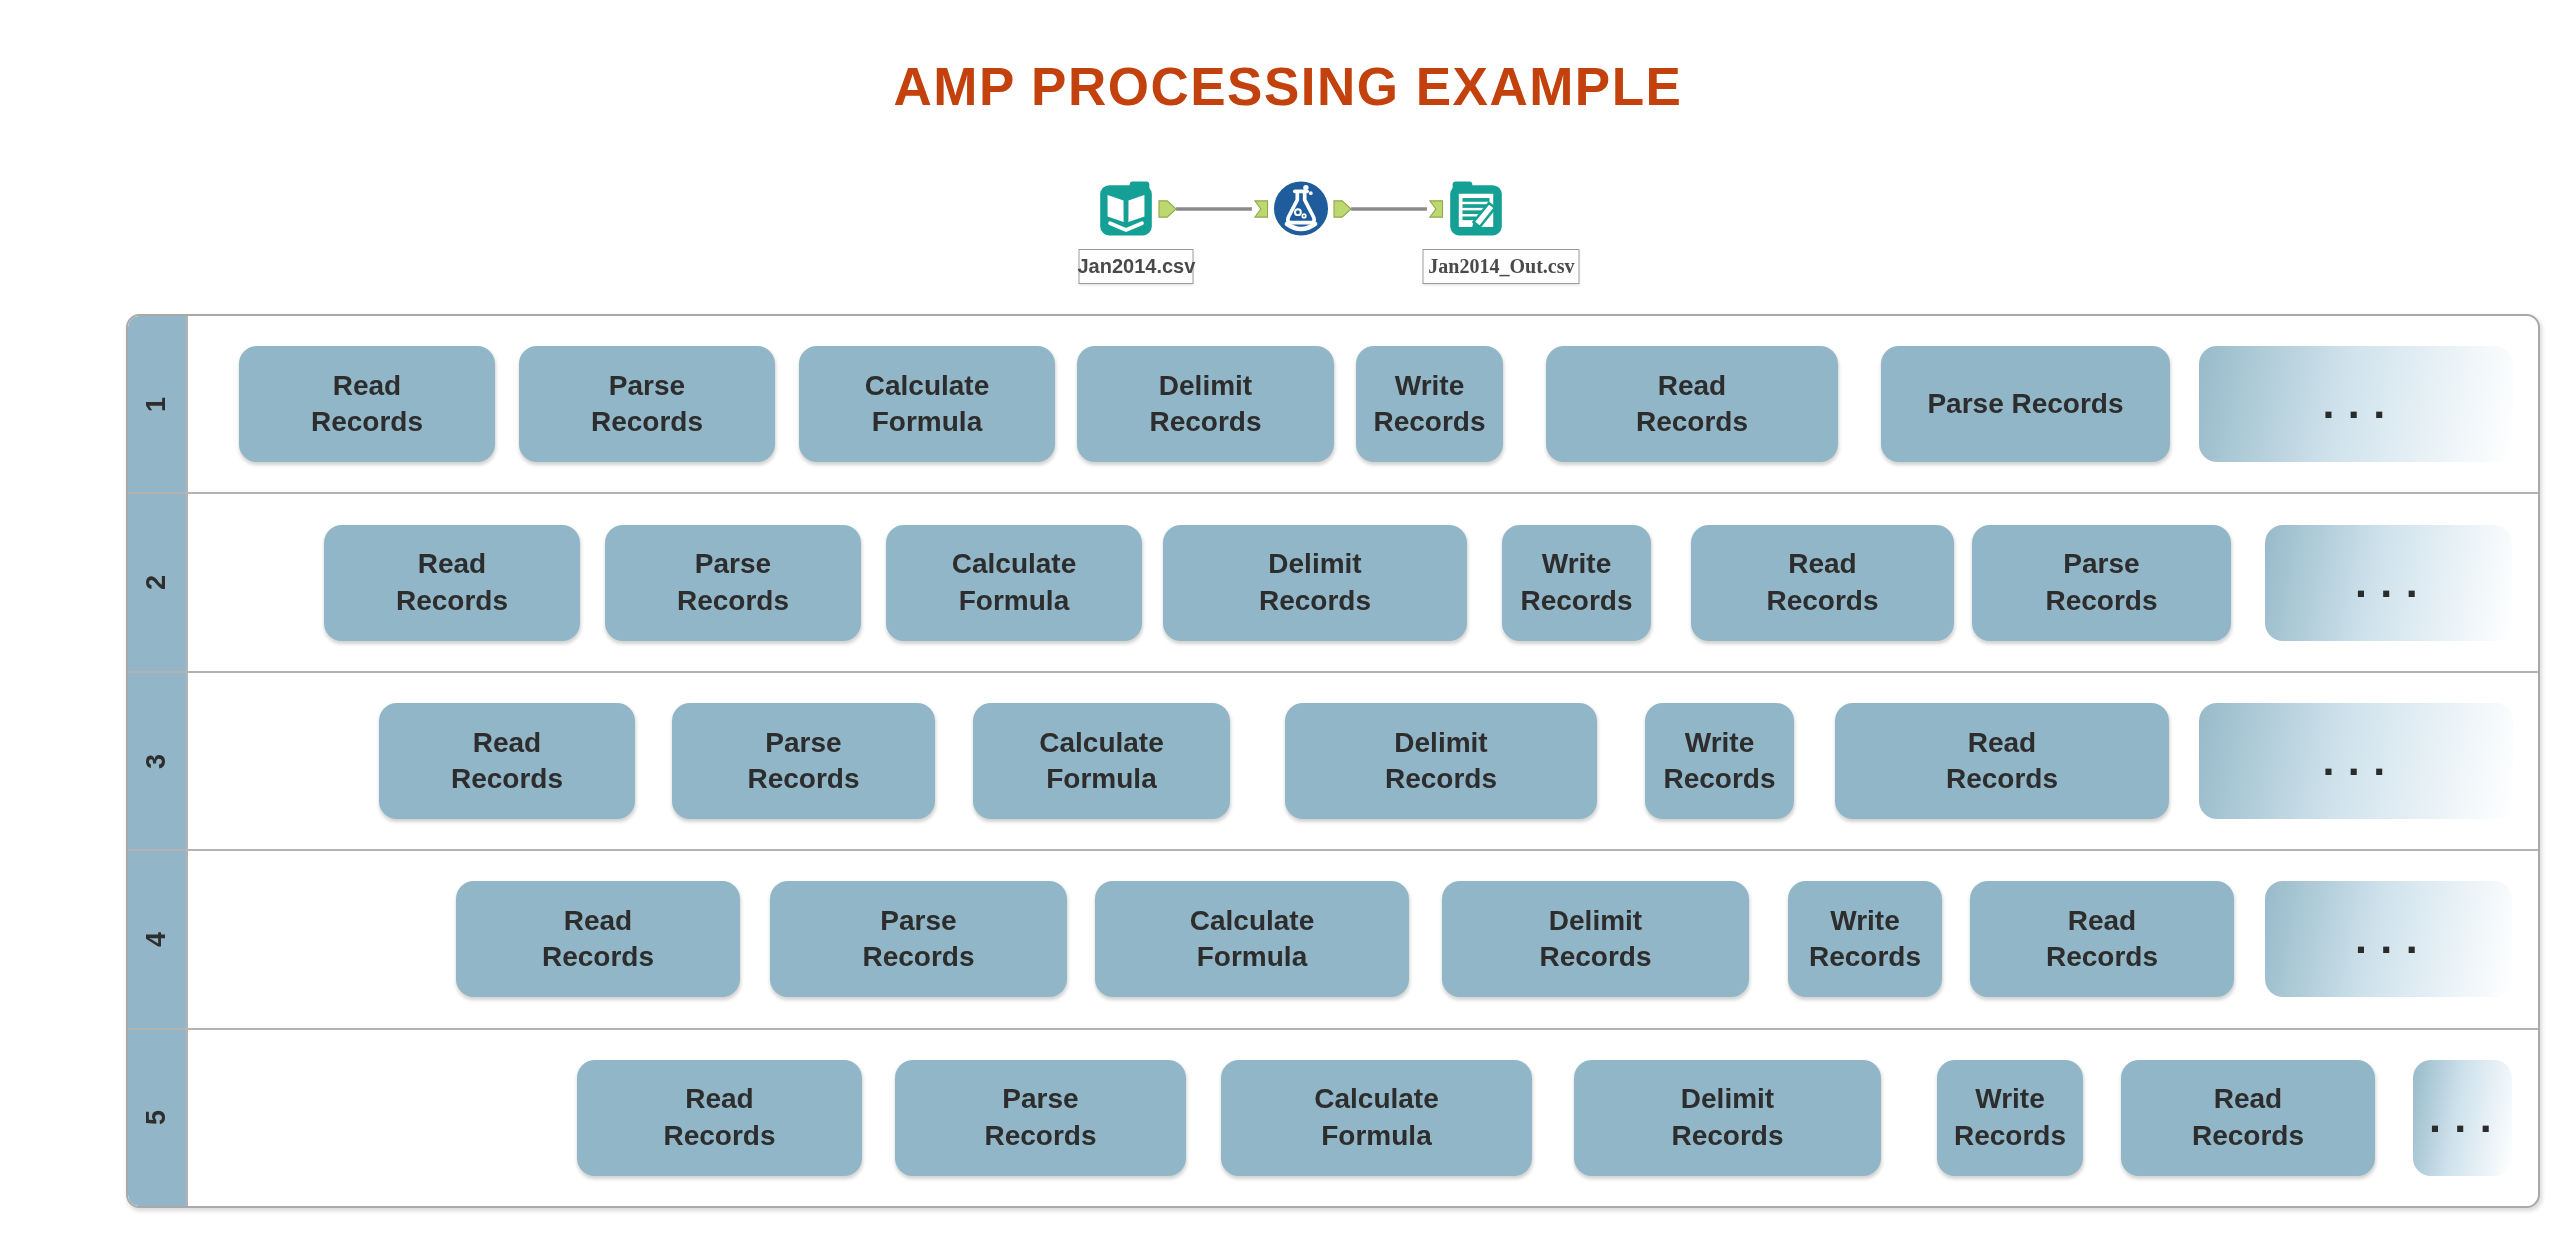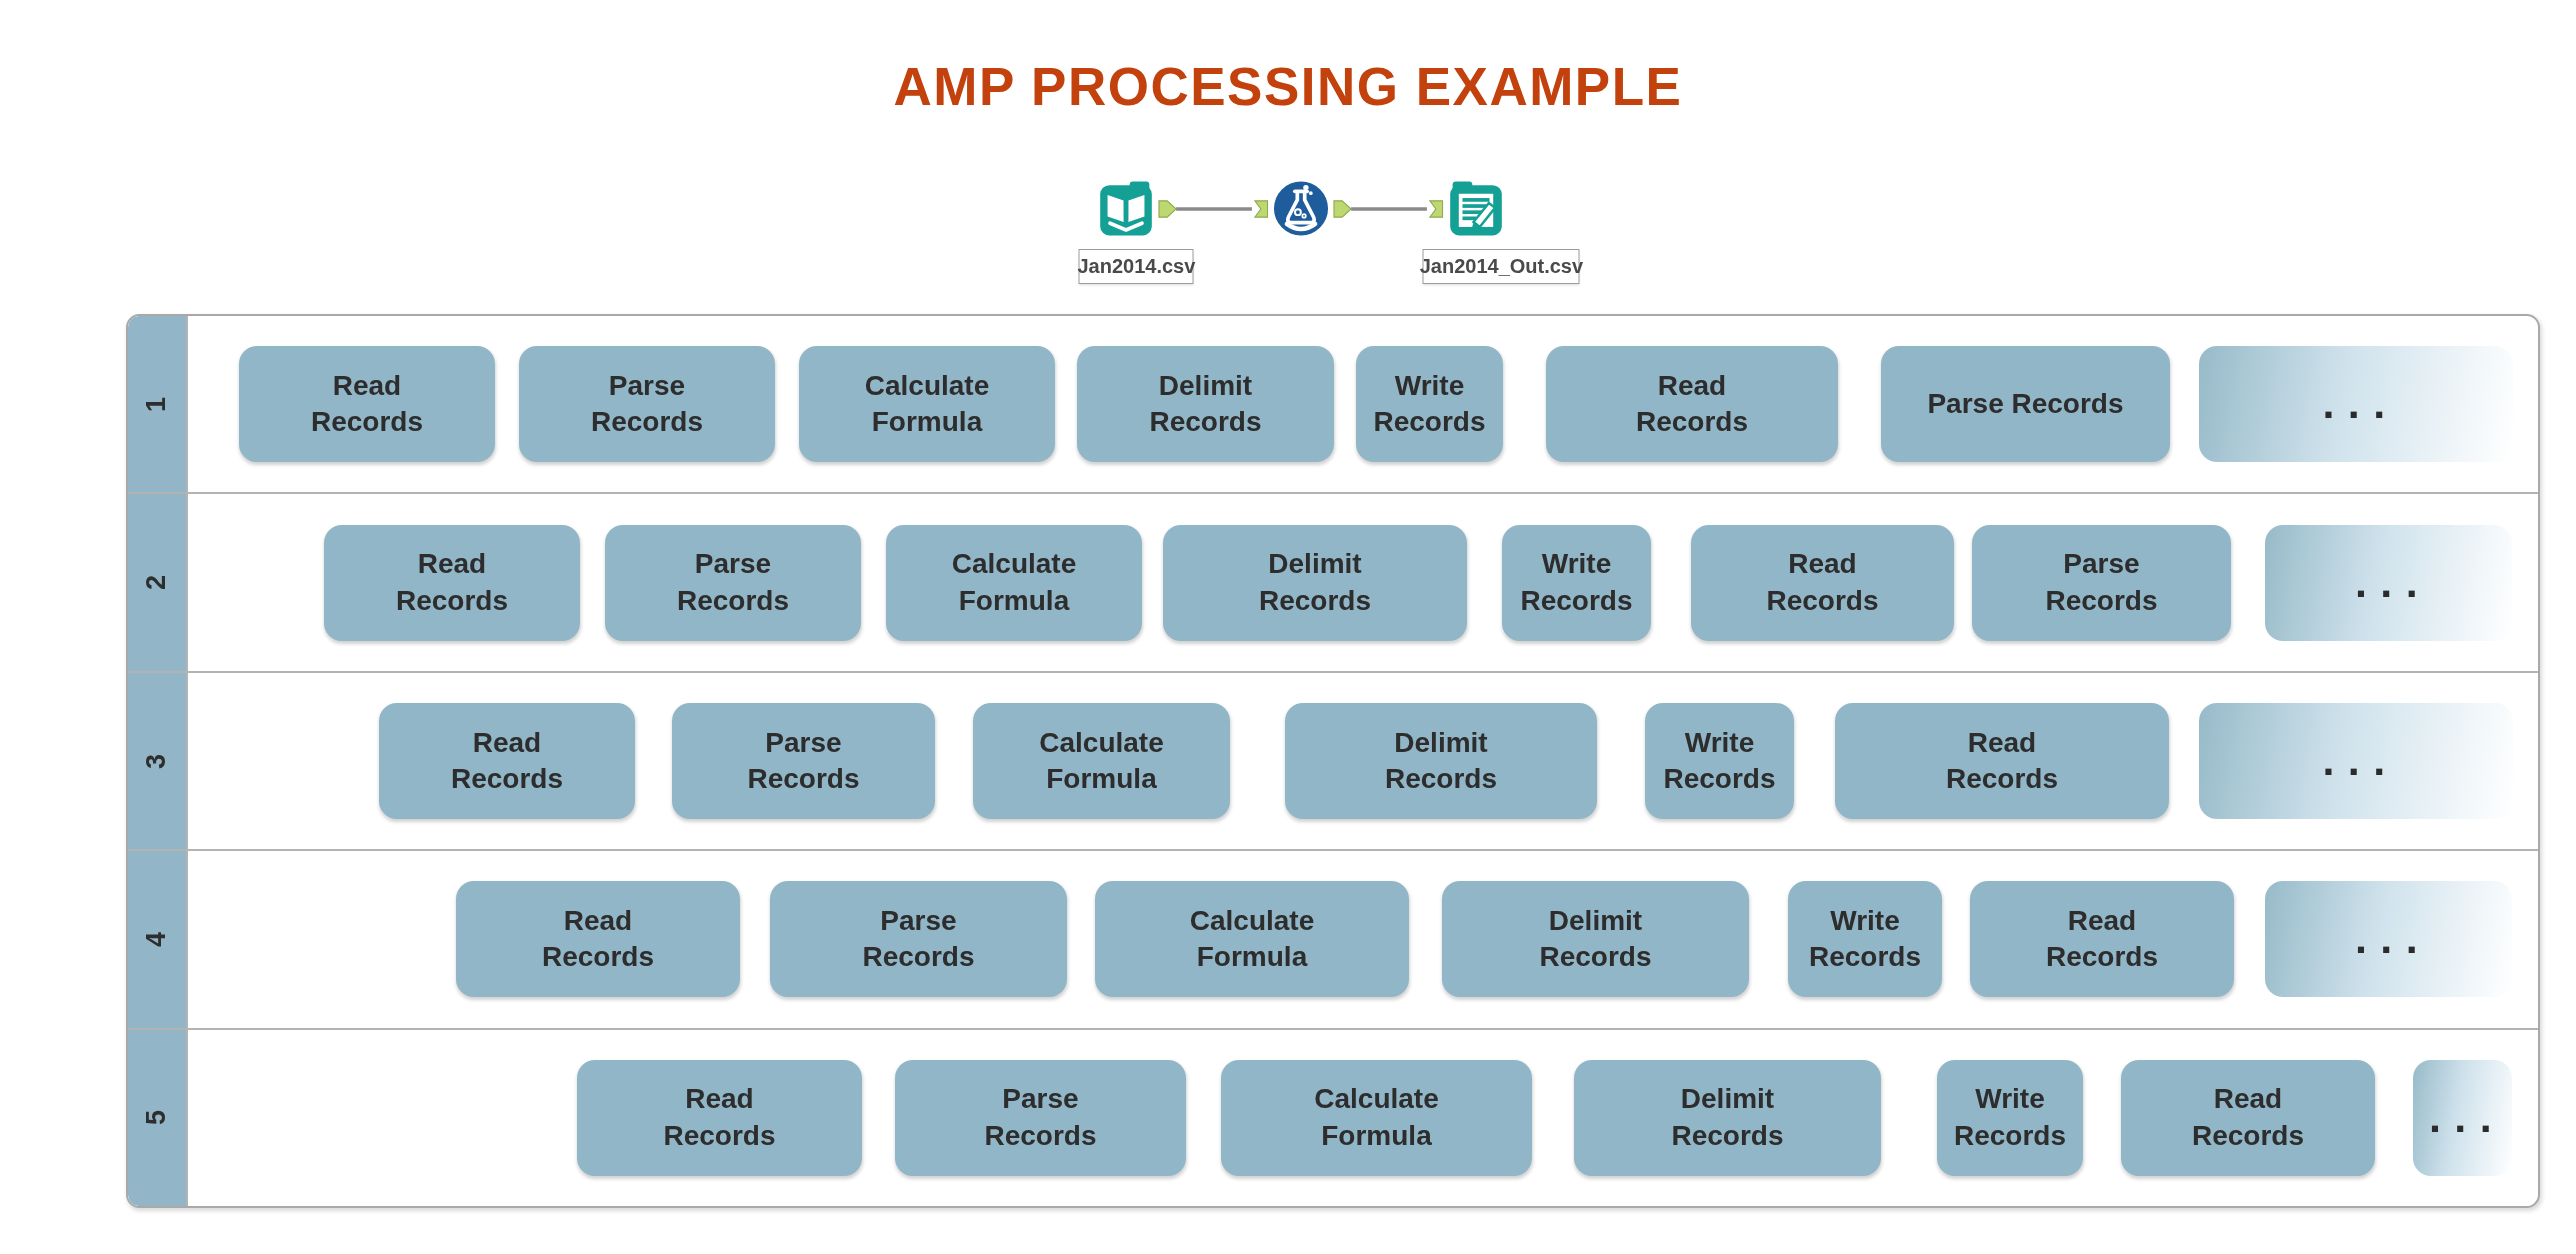--- a/index.html
+++ b/index.html
@@ -22,21 +22,21 @@
   .tool{position:relative;width:59px;height:59px;flex:0 0 auto;}
   .tool svg{display:block;}
   .conn{flex:0 0 auto;margin:0 1.5px;}
   .file-label{
     position:absolute;top:70px;height:33px;background:#ffffff;
     border:1.5px solid #9b9b9b;display:flex;align-items:center;justify-content:center;
     font-size:20px;font-weight:bold;color:#4a4a4a;white-space:nowrap;
     box-shadow:0.7px 1.5px 2.2px rgba(0,0,0,0.12);
   }
   .file-label.in{left:-18px;width:113px;}
-  .file-label.out{left:-24px;width:155px;}
+  .file-label.out{left:-24px;width:155px;font-family:Liberation Serif, serif;}
 
   
   .pool{
     position:absolute;left:126px;top:314px;width:2410px;height:890px;
     border:2.2px solid #a9a9a9;border-radius:13.4px;overflow:hidden;
     display:flex;flex-direction:column;background:#ffffff;
     box-shadow:1.5px 2.2px 4.5px rgba(0,0,0,0.15);
   }
   .lane{flex:1 1 0;display:flex;border-bottom:2.2px solid #b3b3b3;min-height:0;}
   .lane:last-child{border-bottom:none;}

